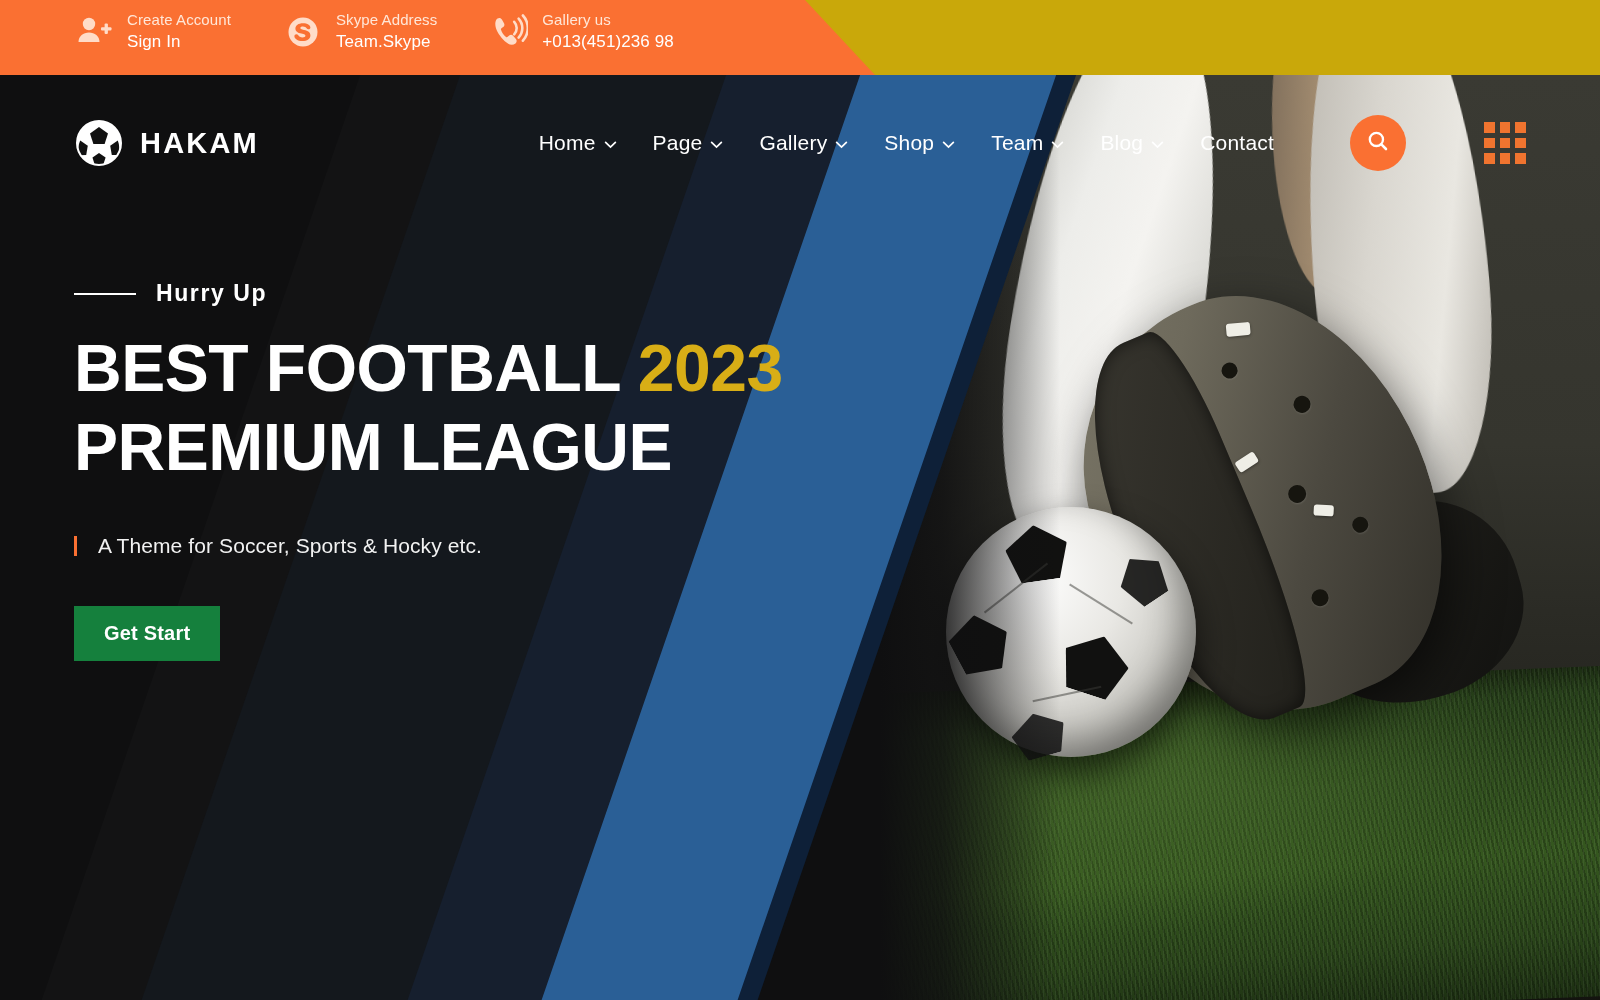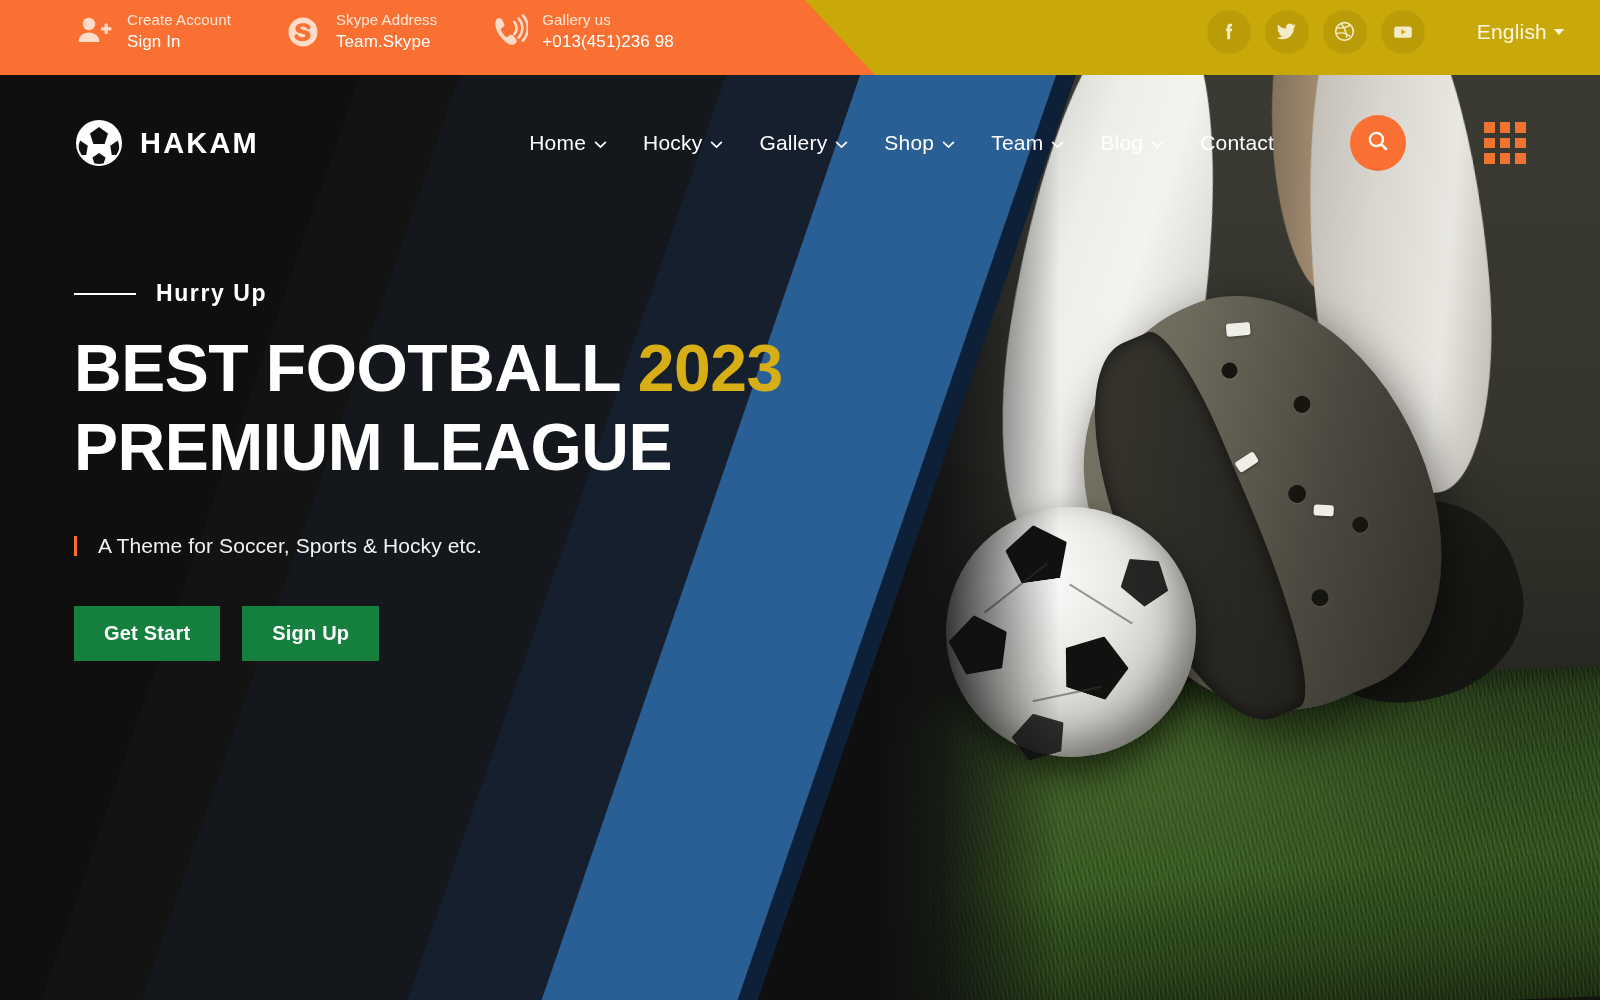--- a/index.html
+++ b/index.html
@@ -206,48 +206,20 @@
             <path d="M28.6 5.6a14 14 0 0 1 0 19" stroke="#ffdcc8" stroke-width="2.6" fill="none" stroke-linecap="round"></path>
             <path d="M32.9 2.5a18.6 18.6 0 0 1 0 25.2" stroke="#ffdcc8" stroke-width="2.6" fill="none" stroke-linecap="round"></path>
           </svg>
         </span>
         <span class="tb-text">
           <span class="tb-top">Gallery us</span><br>
           <span class="tb-bot">+013(451)236 98</span>
         </span>
       </div>
 
-      <div class="tb-right">
-        <a class="soc">
-          <svg width="22" height="22" viewBox="0 0 24 24">
-              <path d="M15.3 8.3h-2.1V6.9c0-.7.4-.9.8-.9h1.3V3.1h-2c-2.6 0-3.2 1.9-3.2 3.2v2h-1.3v3h1.3v8.6h3.1v-8.6h2.1z"></path>
-            </svg>
-        </a>
-        <a class="soc">
-          <svg width="23" height="23" viewBox="0 0 24 24">
-              <path d="M22 5.9c-.7.3-1.5.6-2.4.7.9-.5 1.5-1.3 1.8-2.3-.8.5-1.7.8-2.6 1A4.1 4.1 0 0 0 11.7 9c-3.4-.2-6.4-1.8-8.4-4.3-.4.6-.6 1.3-.6 2.1 0 1.4.7 2.7 1.8 3.4-.7 0-1.3-.2-1.9-.5 0 2 1.4 3.7 3.3 4.1-.3.1-.7.1-1.1.1-.3 0-.5 0-.8-.1.5 1.6 2 2.8 3.8 2.9a8.2 8.2 0 0 1-6.1 1.7A11.6 11.6 0 0 0 8 20.2c7.5 0 11.6-6.2 11.6-11.6v-.5c.8-.6 1.5-1.3 2-2.2z"></path>
-            </svg>
-        </a>
-        <a class="soc">
-          <svg width="23" height="23" viewBox="0 0 24 24">
-            <circle cx="12" cy="12" r="9.2" fill="none" stroke="#f3ecc8" stroke-width="1.7"></circle>
-            <path d="M4.1 8.2c5.3.5 10.6-.7 14.4-3.2M3.3 14.3c5-1.6 10.7-.7 14.8 2.9M8.4 3.6c3.4 4 5.6 9 6 14.9" fill="none" stroke="#f3ecc8" stroke-width="1.5"></path>
-          </svg>
-        </a>
-        <a class="soc">
-          <svg width="24" height="24" viewBox="0 0 24 24">
-              <rect x="3.2" y="6.6" width="17.6" height="11.2" rx="2.6"></rect>
-              <path d="M10.4 9.6l4.6 2.5-4.6 2.5z" fill="#c9a80a"></path>
-            </svg>
-        </a>
-        <div class="lang">
-          <span>English</span>
-          <span class="caret"></span>
-        </div>
-      </div>
 
     </div>
   </div>
 
   <div class="hero">
 
     <div class="photo">
       <div class="bg"></div>
       <div class="leg leg-a"></div>
       <div class="shin"></div>
@@ -305,21 +277,21 @@
       <div class="menu">
         <a class="mitem">
           <span>Home</span>
           <span class="chev">
               <svg width="13" height="13" viewBox="0 0 12 12">
                 <path d="M1.5 4l4.5 4.4L10.5 4" stroke="#fff" stroke-width="1.6" fill="none" stroke-linecap="round"></path>
               </svg>
             </span>
         </a>
         <a class="mitem">
-          <span>Hocky</span>
+          <span>Page</span>
           <span class="chev">
               <svg width="13" height="13" viewBox="0 0 12 12">
                 <path d="M1.5 4l4.5 4.4L10.5 4" stroke="#fff" stroke-width="1.6" fill="none" stroke-linecap="round"></path>
               </svg>
             </span>
         </a>
         <a class="mitem">
           <span>Gallery</span>
           <span class="chev">
               <svg width="13" height="13" viewBox="0 0 12 12">
@@ -386,18 +358,17 @@
 
       <h1 class="h1">
         <span>BEST FOOTBALL </span><span class="yr">2023</span>
         <span class="l2">PREMIUM LEAGUE</span>
       </h1>
 
       <p class="sub">A Theme for Soccer, Sports &amp; Hocky etc.</p>
 
       <div class="btns">
         <button class="btn">Get Start</button>
-        <button class="btn">Sign Up</button>
       </div>
     </div>
 
   </div>
 </div>
 
 </body></html>

